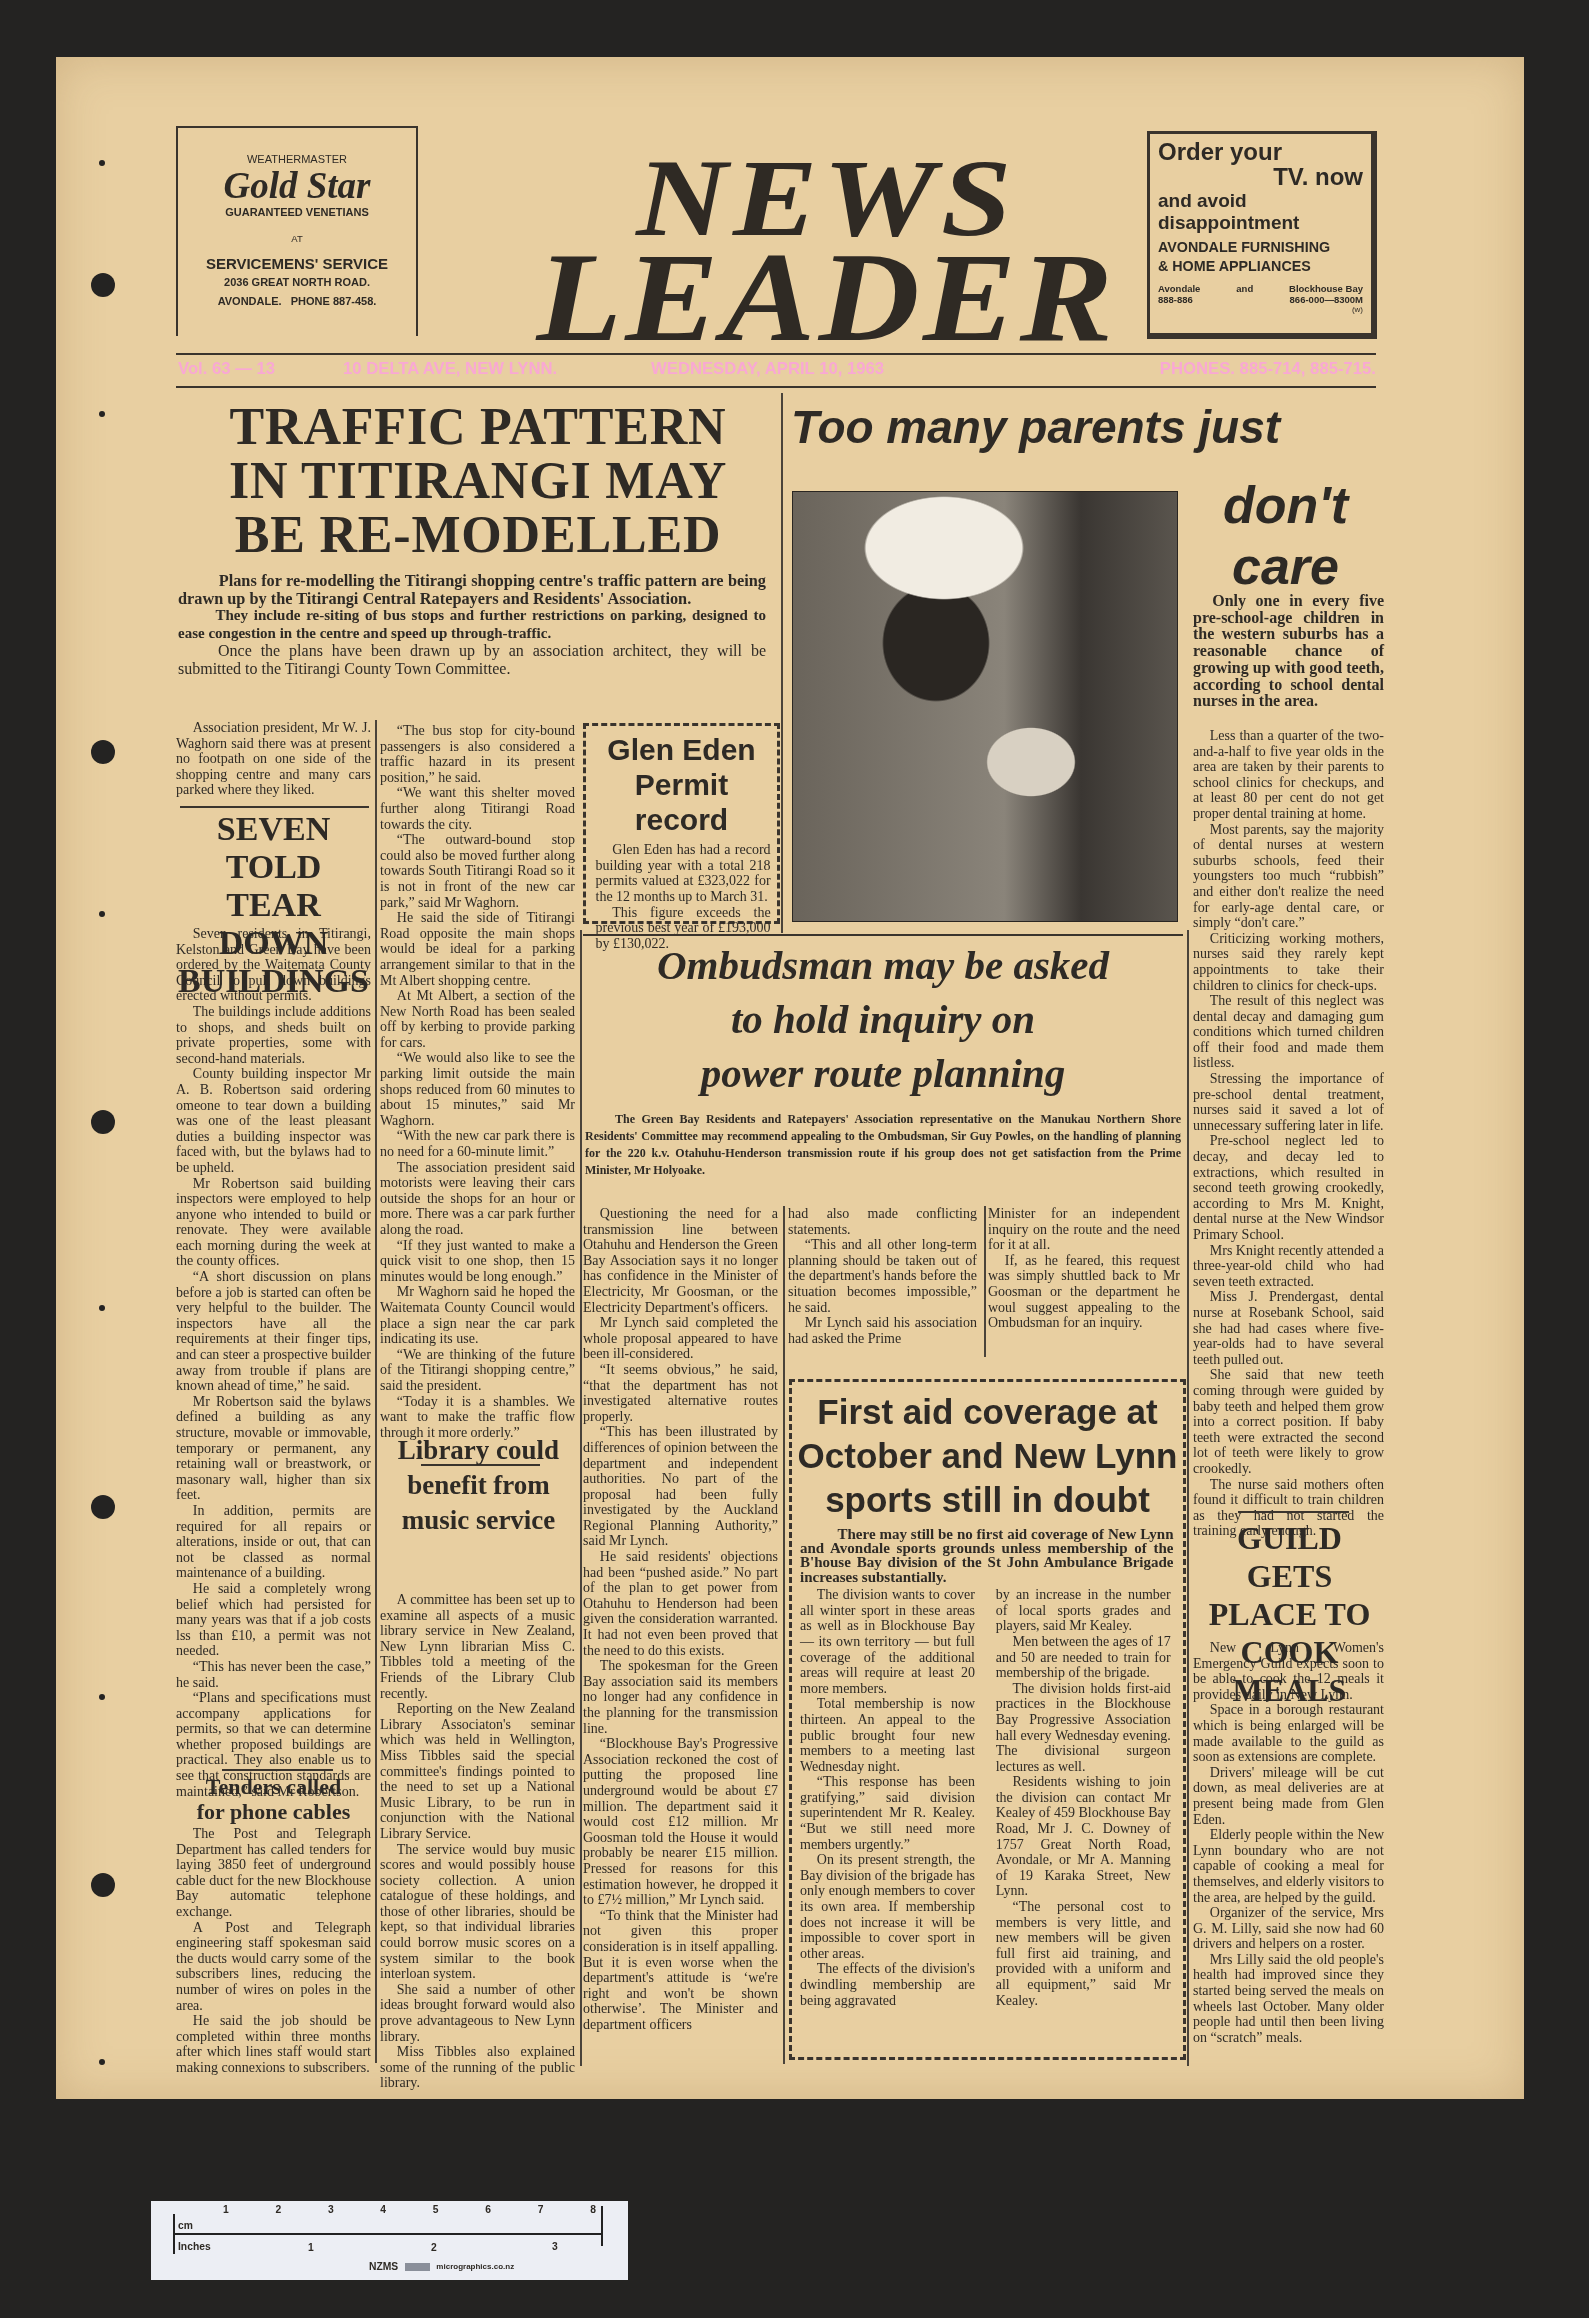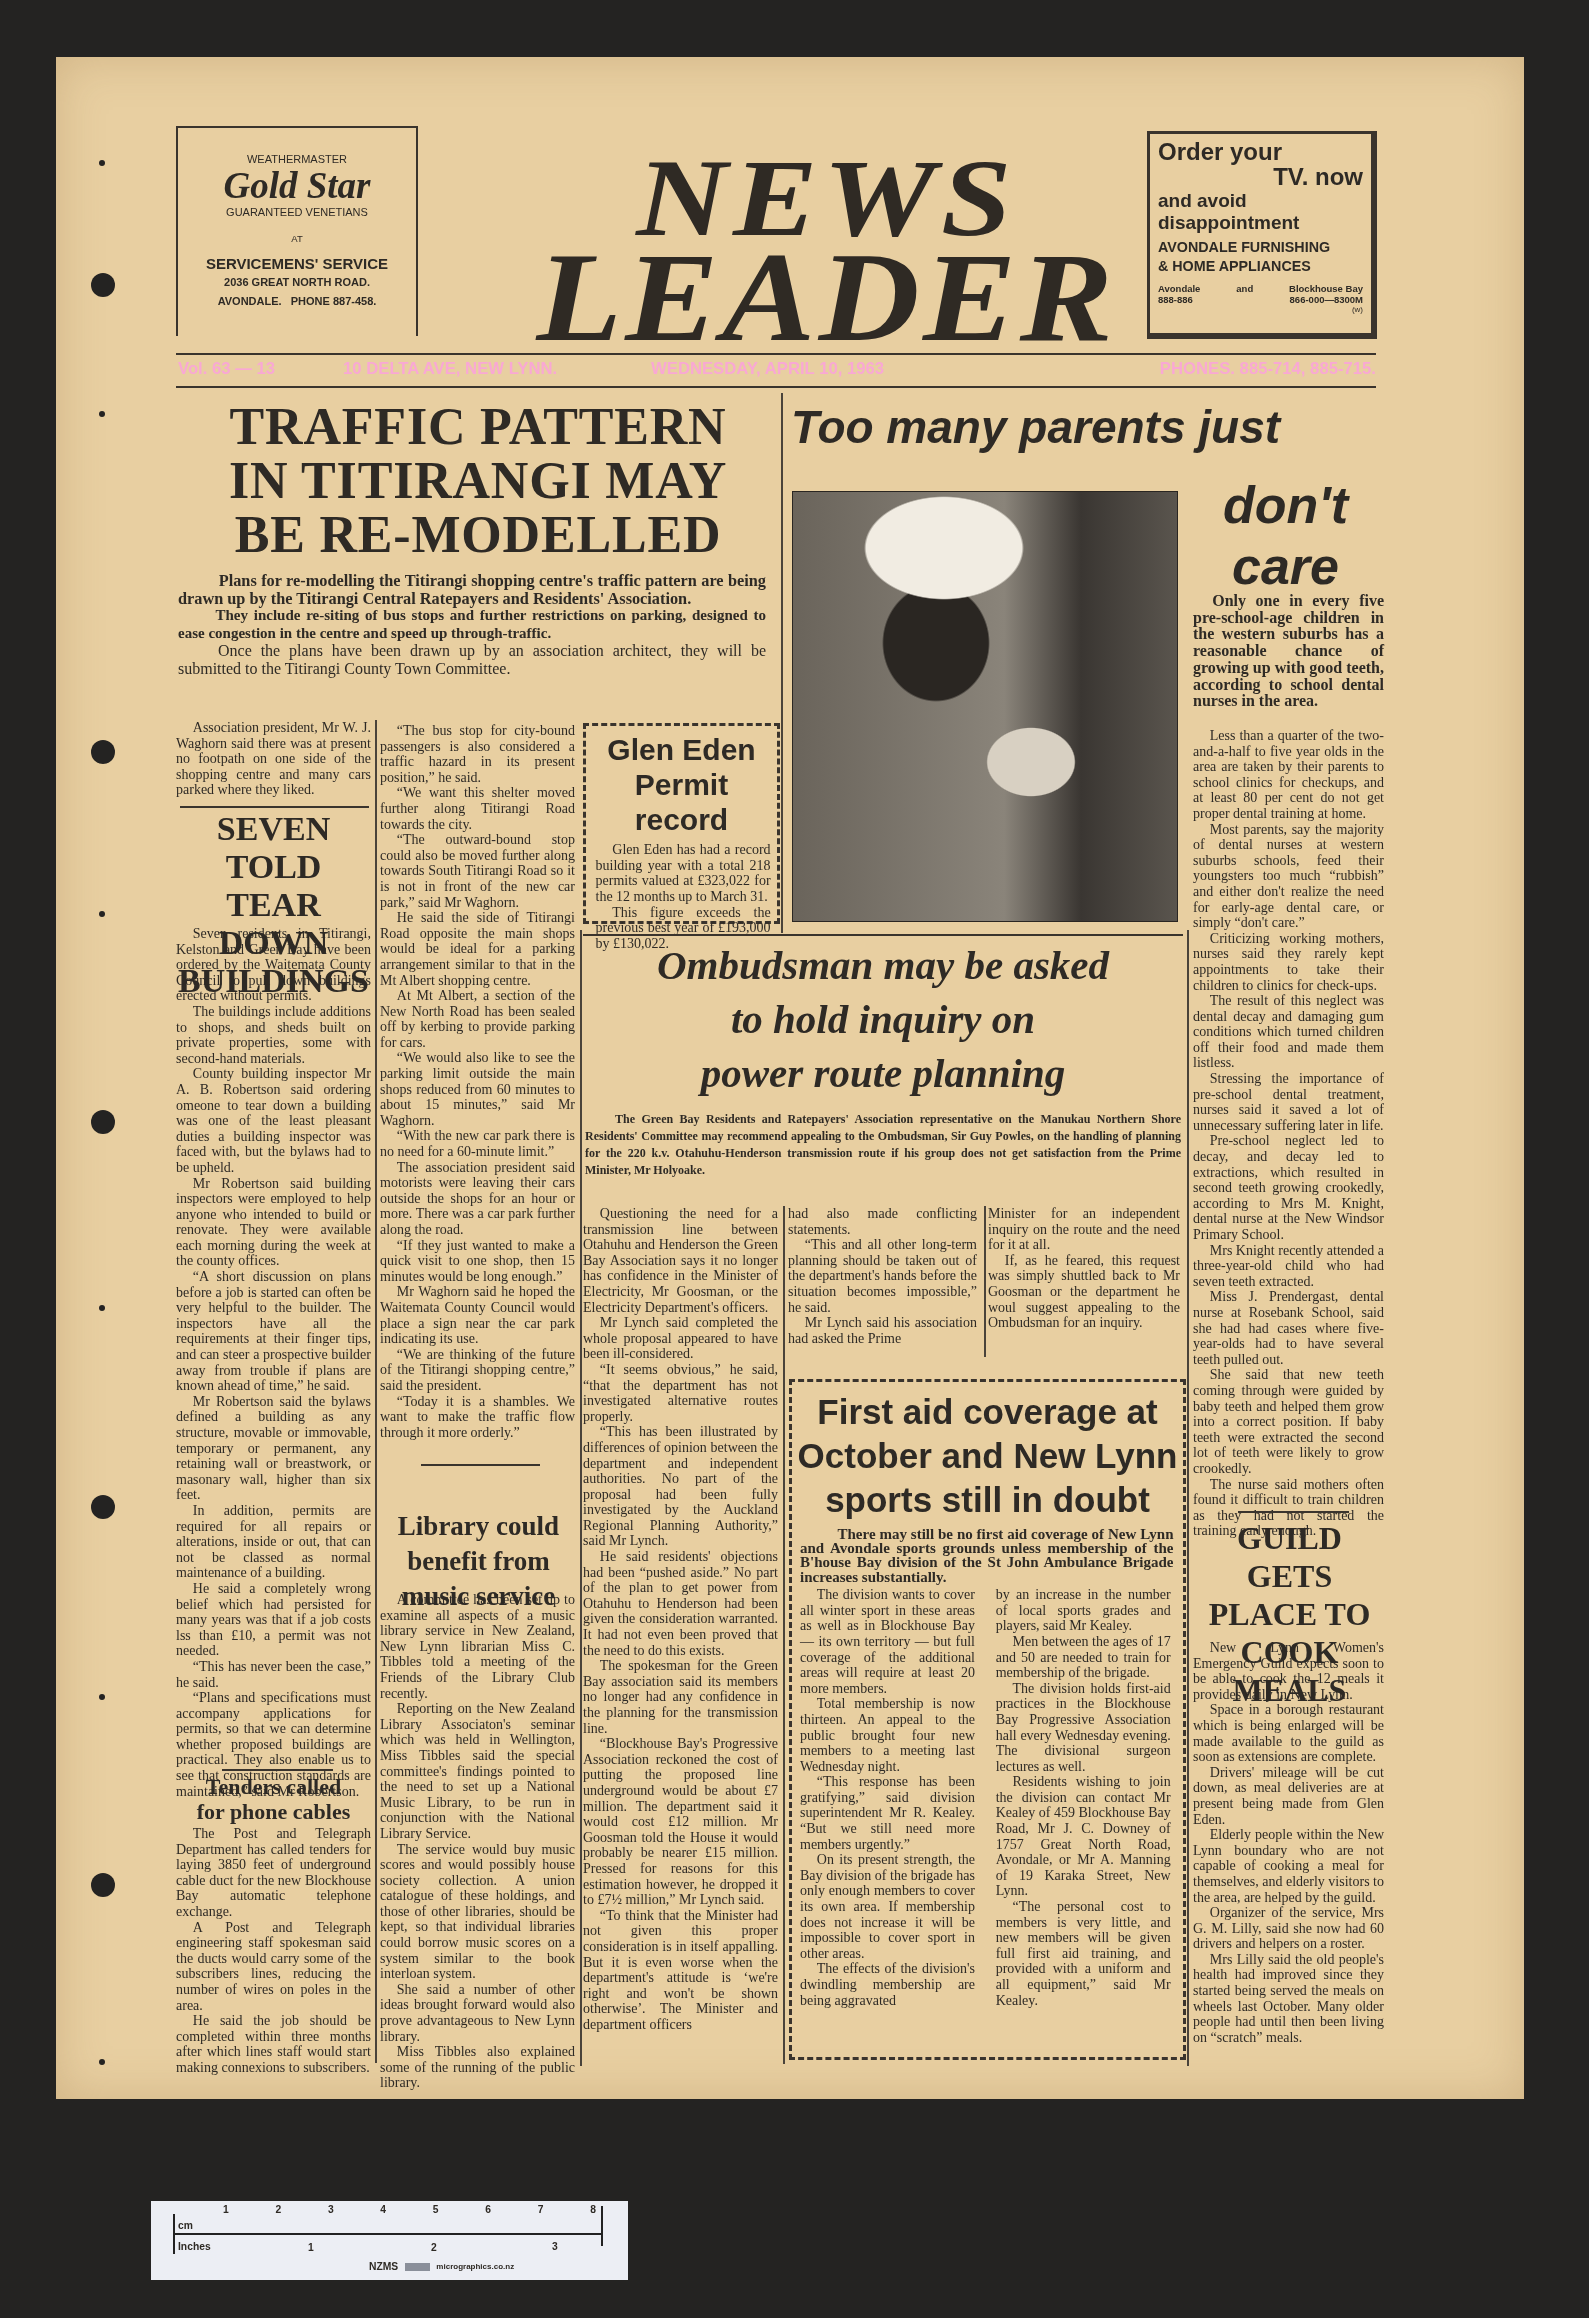--- a/index.html
+++ b/index.html
@@ -41,21 +41,21 @@
   <div class="dot" style="left:43px;top:354px"></div>
   <div class="dot" style="left:43px;top:854px"></div>
   <div class="dot" style="left:43px;top:1248px"></div>
   <div class="dot" style="left:43px;top:1637px"></div>
   <div class="dot" style="left:43px;top:2002px"></div>
 </div>
 
 <div class="adbox" style="left:176px;top:126px;width:238px;height:208px;border-bottom:none;">
   <div class="sans" style="text-align:center;font-size:11px;margin-top:25.4px;">WEATHERMASTER</div>
   <div style="text-align:center;font-size:37px;font-style:italic;font-weight:bold;font-family:'Liberation Serif',serif;line-height:41px;">Gold Star</div>
-  <div class="sans" style="text-align:center;font-size:11px;">GUARANTEED VENETIANS</div>
+  <div class="sans" style="text-align:center;font-size:11px;font-weight:bold;">GUARANTEED VENETIANS</div>
   <div class="sans" style="text-align:center;font-size:9.5px;margin-top:14.3px;">AT</div>
   <div class="sans" style="text-align:center;font-size:15px;font-weight:bold;margin-top:11px;">SERVICEMENS' SERVICE</div>
   <div class="sans" style="text-align:center;font-size:11px;font-weight:bold;margin-top:4.8px;">2036 GREAT NORTH ROAD.</div>
   <div class="sans" style="text-align:center;font-size:11px;font-weight:bold;margin-top:6.4px;white-space:pre;">AVONDALE.   PHONE 887-458.</div>
 </div>
 
 <div class="abs" style="left:429px;top:151px;width:795px;text-align:center;">
   <div style="font-family:'Liberation Serif',serif;font-weight:bold;font-style:italic;font-size:110px;line-height:95px;letter-spacing:4.8px;color:#2f2a24;transform:scaleX(1.15);">NEWS</div>
   <div style="font-family:'Liberation Serif',serif;font-weight:bold;font-style:italic;font-size:127px;line-height:103px;letter-spacing:3.2px;color:#2f2a24;transform:scaleX(1.1);">LEADER</div>
 </div>
@@ -142,21 +142,21 @@
   <div>Tenders called</div>
   <div>for phone cables</div>
 </div>
 <div class="abs body" style="left:176px;top:1826px;width:195px;">
   <p>The Post and Telegraph Department has called tenders for laying 3850 feet of underground cable duct for the new Blockhouse Bay automatic telephone exchange.</p>
   <p>A Post and Telegraph engineering staff spokesman said the ducts would carry some of the subscribers lines, reducing the number of wires on poles in the area.</p>
   <p>He said the job should be completed within three months after which lines staff would start making connexions to subscribers.</p>
 </div>
 
 <div class="hr" style="left:421px;top:1464px;width:119px;height:1.6px;"></div>
-<div class="abs h-serif" style="left:380px;top:1509px;width:197px;font-size:27px;line-height:35px;">
+<div class="abs h-serif" style="left:380px;top:1433px;width:197px;font-size:27px;line-height:35px;">
   <div>Library could</div>
   <div>benefit from</div>
   <div>music service</div>
 </div>
 <div class="abs body" style="left:380px;top:1592px;width:195px;">
   <p>A committee has been set up to examine all aspects of a music library service in New Zealand, New Lynn librarian Miss C. Tibbles told a meeting of the Friends of the Library Club recently.</p>
   <p>Reporting on the New Zealand Library Associaton's seminar which was held in Wellington, Miss Tibbles said the special committee's findings pointed to the need to set up a National Music Library, to be run in conjunction with the National Library Service.</p>
   <p>The service would buy music scores and would possibly house society collection. A union catalogue of these holdings, and those of other libraries, should be kept, so that individual libraries could borrow music scores on a system similar to the book interloan system.</p>
   <p>She said a number of other ideas brought forward would also prove advantageous to New Lynn library.</p>
   <p>Miss Tibbles also explained some of the running of the public library.</p>

